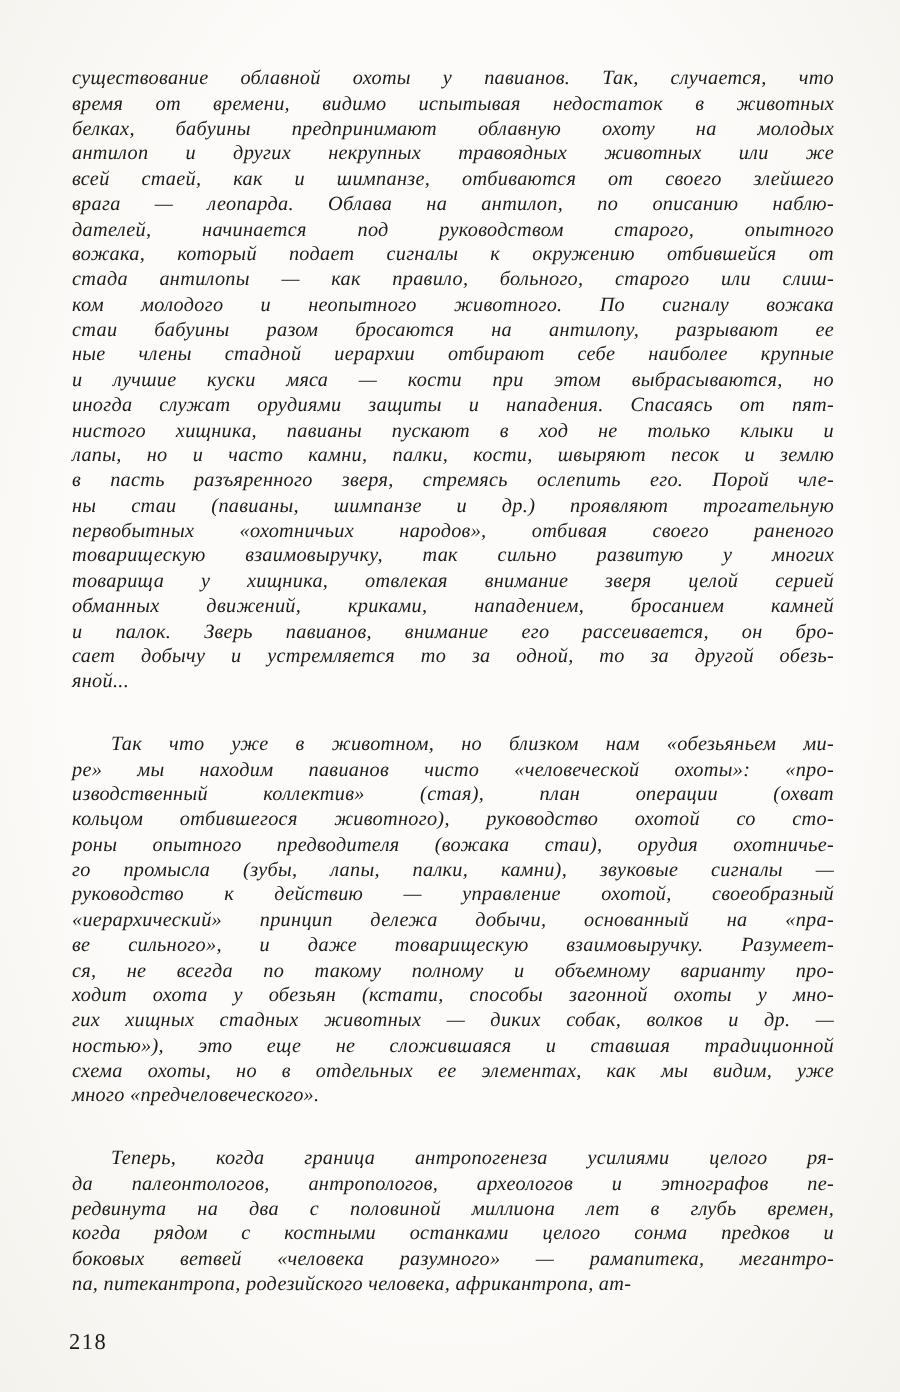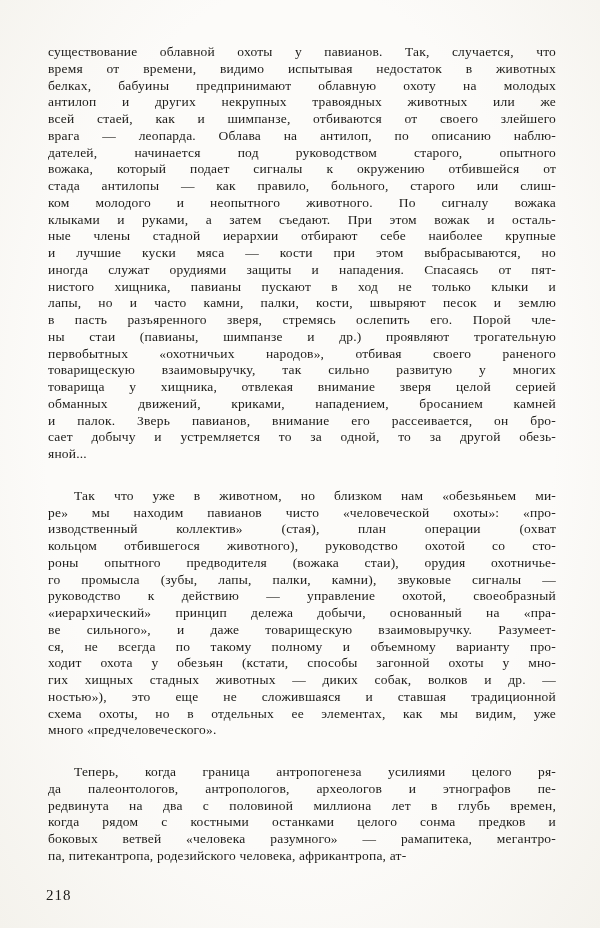--- a/index.html
+++ b/index.html
@@ -19,20 +19,21 @@
     color: #1c1b18;
   }
   .text-block {
     position: absolute;
     left: 48px;
     top: 44px;
     width: 508px;
     font-size: 13.5px;
     line-height: 16.75px;
     letter-spacing: 0.2px;
+    font-style: italic;
   }
   .paragraph {
     margin: 0;
     padding: 0;
   }
   .text-line {
     text-align: justify;
     text-align-last: justify;
     -moz-text-align-last: justify;
     white-space: normal;
@@ -63,21 +64,21 @@
         <div class="text-line">существование облавной охоты у павианов. Так, случается, что</div>
         <div class="text-line">время от времени, видимо испытывая недостаток в животных</div>
         <div class="text-line">белках, бабуины предпринимают облавную охоту на молодых</div>
         <div class="text-line">антилоп и других некрупных травоядных животных или же</div>
         <div class="text-line">всей стаей, как и шимпанзе, отбиваются от своего злейшего</div>
         <div class="text-line">врага — леопарда. Облава на антилоп, по описанию наблю-</div>
         <div class="text-line">дателей, начинается под руководством старого, опытного</div>
         <div class="text-line">вожака, который подает сигналы к окружению отбившейся от</div>
         <div class="text-line">стада антилопы — как правило, больного, старого или слиш-</div>
         <div class="text-line">ком молодого и неопытного животного. По сигналу вожака</div>
-        <div class="text-line">клыками и руками, а затем съедают. При этом вожак и осталь-</div>
+        <div class="text-line">стаи бабуины разом бросаются на антилопу, разрывают ее</div>
         <div class="text-line">ные члены стадной иерархии отбирают себе наиболее крупные</div>
         <div class="text-line">и лучшие куски мяса — кости при этом выбрасываются, но</div>
         <div class="text-line">иногда служат орудиями защиты и нападения. Спасаясь от пят-</div>
         <div class="text-line">нистого хищника, павианы пускают в ход не только клыки и</div>
         <div class="text-line">лапы, но и часто камни, палки, кости, швыряют песок и землю</div>
         <div class="text-line">в пасть разъяренного зверя, стремясь ослепить его. Порой чле-</div>
         <div class="text-line">ны стаи (павианы, шимпанзе и др.) проявляют трогательную</div>
         <div class="text-line">первобытных «охотничьих народов», отбивая своего раненого</div>
         <div class="text-line">товарищескую взаимовыручку, так сильно развитую у многих</div>
         <div class="text-line">товарища у хищника, отвлекая внимание зверя целой серией</div>

